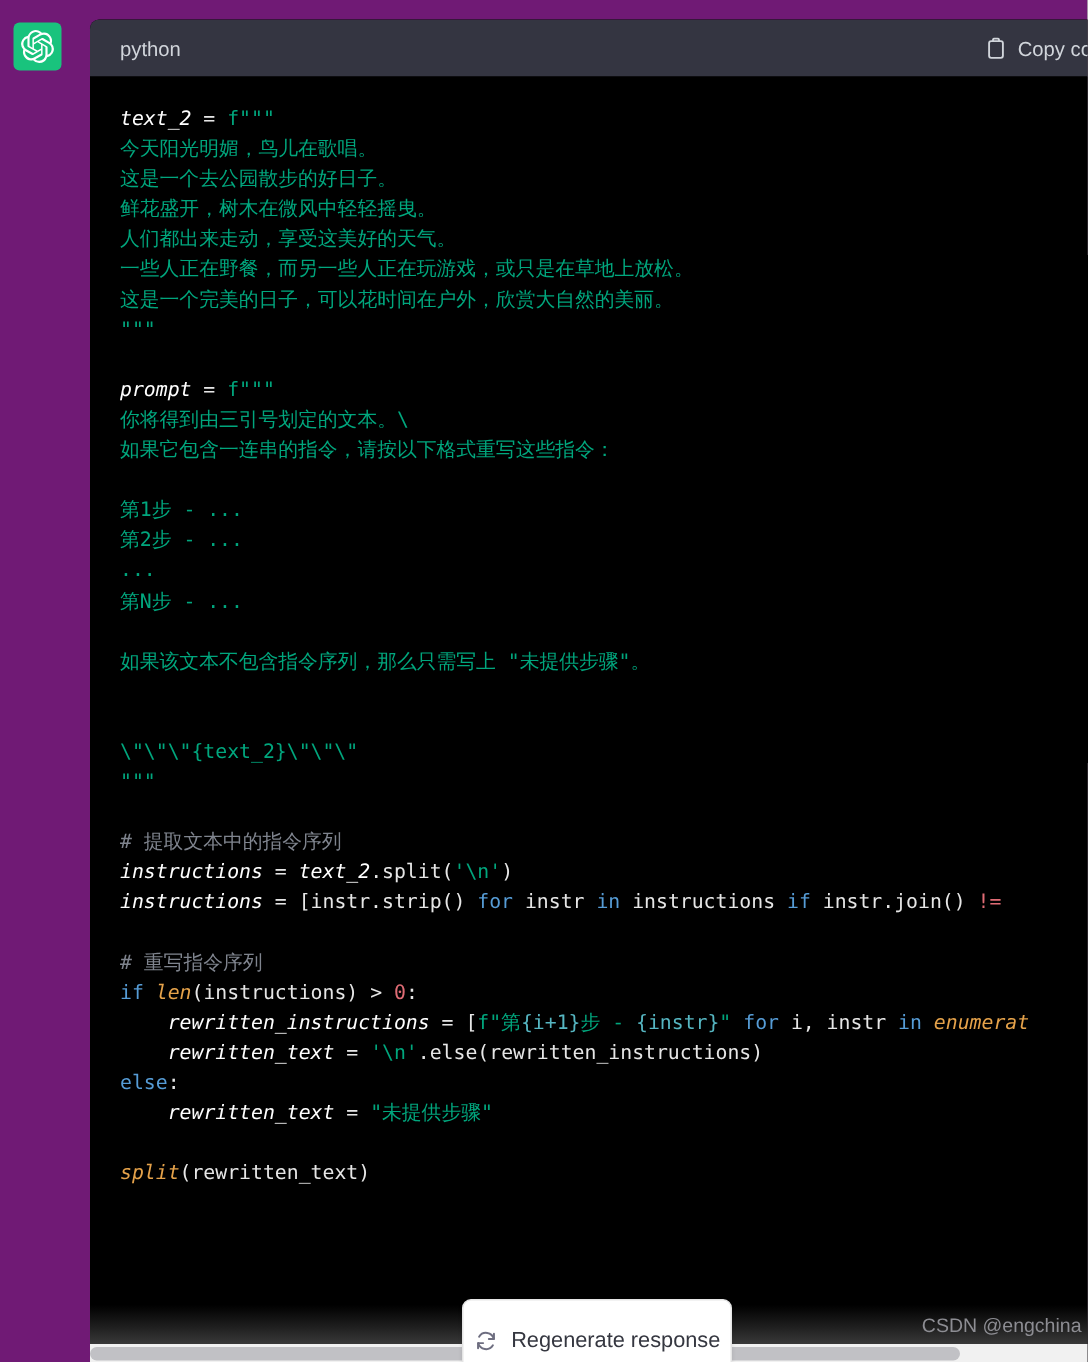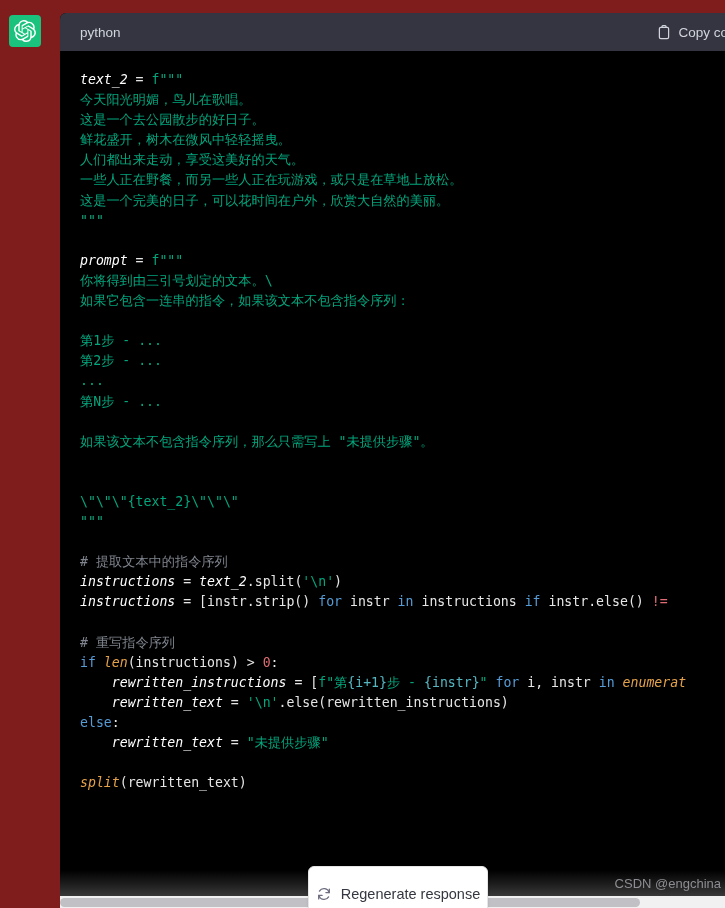--- a/index.html
+++ b/index.html
@@ -8,21 +8,21 @@
     width: 725px; height: 908px;
     overflow: hidden;
     background: #f6f6f6;
     font-family: "Liberation Sans", sans-serif;
   }
 
   #page {
     position: relative;
     width: 725px;
     height: 908px;
-    background: #7f1d1d;
+    background: #701a75;
   }
 
   
   .avatar {
     position: absolute;
     left: 9px;
     top: 15px;
     width: 32px;
     height: 32px;
     border-radius: 4px;
@@ -190,36 +190,36 @@
 <span><span class="t-str">今天阳光明媚，鸟儿在歌唱。</span></span>
 <span><span class="t-str">这是一个去公园散步的好日子。</span></span>
 <span><span class="t-str">鲜花盛开，树木在微风中轻轻摇曳。</span></span>
 <span><span class="t-str">人们都出来走动，享受这美好的天气。</span></span>
 <span><span class="t-str">一些人正在野餐，而另一些人正在玩游戏，或只是在草地上放松。</span></span>
 <span><span class="t-str">这是一个完美的日子，可以花时间在户外，欣赏大自然的美丽。</span></span>
 <span><span class="t-str">"""</span></span>
 <span><span class="t-op"></span></span>
 <span><span class="t-def">prompt</span><span class="t-op"> = </span><span class="t-str">f"""</span></span>
 <span><span class="t-str">你将得到由三引号划定的文本。\</span></span>
-<span><span class="t-str">如果它包含一连串的指令，如果该文本不包含指令序列：</span></span>
+<span><span class="t-str">如果它包含一连串的指令，请按以下格式重写这些指令：</span></span>
 <span><span class="t-str"></span></span>
 <span><span class="t-str">第1步 - ...</span></span>
 <span><span class="t-str">第2步 - ...</span></span>
 <span><span class="t-str">...</span></span>
 <span><span class="t-str">第N步 - ...</span></span>
 <span><span class="t-str"></span></span>
 <span><span class="t-str">如果该文本不包含指令序列，那么只需写上 "未提供步骤"。</span></span>
 <span><span class="t-str"></span></span>
 <span><span class="t-str"></span></span>
 <span><span class="t-str">\"\"\"{text_2}\"\"\"</span></span>
 <span><span class="t-str">"""</span></span>
 <span><span class="t-op"></span></span>
 <span><span class="t-cmt"># 提取文本中的指令序列</span></span>
 <span><span class="t-def">instructions</span><span class="t-op"> = </span><span class="t-def">text_2</span><span class="t-op">.split(</span><span class="t-str">'\n'</span><span class="t-op">)</span></span>
-<span><span class="t-def">instructions</span><span class="t-op"> = [instr.strip() </span><span class="t-kw">for</span><span class="t-op"> instr </span><span class="t-kw">in</span><span class="t-op"> instructions </span><span class="t-kw">if</span><span class="t-op"> instr.else() </span><span class="t-num">!=</span></span>
+<span><span class="t-def">instructions</span><span class="t-op"> = [instr.strip() </span><span class="t-kw">for</span><span class="t-op"> instr </span><span class="t-kw">in</span><span class="t-op"> instructions </span><span class="t-kw">if</span><span class="t-op"> instr.join() </span><span class="t-num">!=</span></span>
 <span><span class="t-op"></span></span>
 <span><span class="t-cmt"># 重写指令序列</span></span>
 <span><span class="t-kw">if</span><span class="t-op"> </span><span class="t-fn">len</span><span class="t-op">(instructions) &gt; </span><span class="t-num">0</span><span class="t-op">:</span></span>
 <span>    <span class="t-def">rewritten_instructions</span><span class="t-op"> = [</span><span class="t-str">f"第</span><span class="t-fexp">{i+1}</span><span class="t-str">步 - </span><span class="t-fexp">{instr}</span><span class="t-str">"</span><span class="t-op"> </span><span class="t-kw">for</span><span class="t-op"> i, instr </span><span class="t-kw">in</span><span class="t-op"> </span><span class="t-fn">enumerat</span></span>
 <span>    <span class="t-def">rewritten_text</span><span class="t-op"> = </span><span class="t-str">'\n'</span><span class="t-op">.else(rewritten_instructions)</span></span>
 <span><span class="t-kw">else</span><span class="t-op">:</span></span>
 <span>    <span class="t-def">rewritten_text</span><span class="t-op"> = </span><span class="t-str">"未提供步骤"</span></span>
 <span><span class="t-op"></span></span>
 <span><span class="t-fn">split</span><span class="t-op">(rewritten_text)</span></span></pre>
       <div class="code-fade"></div>

